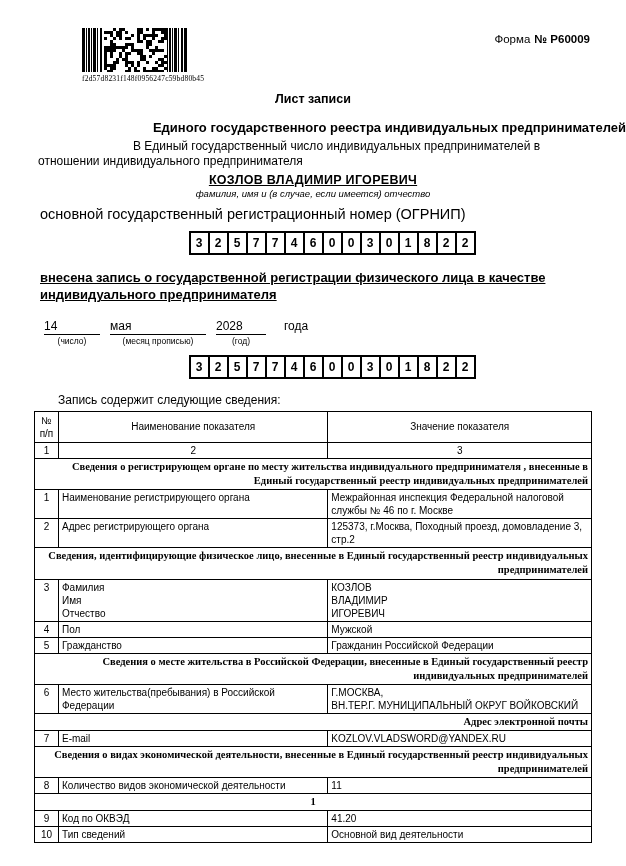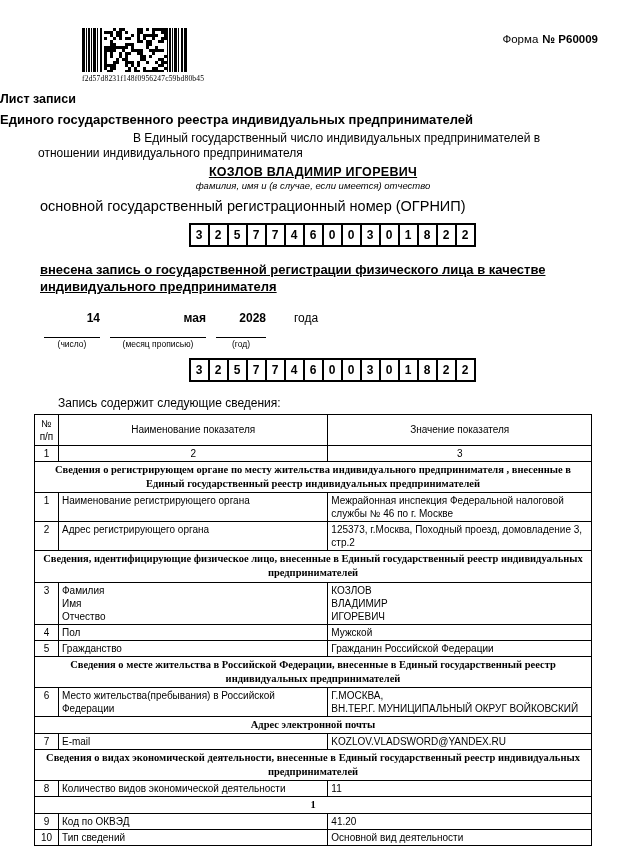--- a/index.html
+++ b/index.html
@@ -9,26 +9,26 @@
     font-family:"Liberation Sans", sans-serif; position:relative;
     margin:0 auto; overflow:hidden;
   }
   
   .barcode-wrap { position:absolute; top:28px; left:82px; }
   .barcode-svg { display:block; width:105px; height:44px; }
   .barcode-caption {
     font-family:"Liberation Serif", serif; font-size:7.5px;
     letter-spacing:.2px; margin-top:2px; color:#000;
   }
-  .form-no { position:absolute; top:33px; right:28px; font-size:11.5px; }
+  .form-no { position:absolute; top:33px; right:36px; font-size:11.5px; }
   .form-no b { margin-left:4px; }
   
   .content { padding-top:92px; }
-  .title1 { text-align:left; font-weight:bold; font-size:12.5px; }
-  .title2 { text-align:left; font-weight:bold; font-size:13px; margin-top:6px; }
+  .title1 { text-align:center; font-weight:bold; font-size:12.5px; }
+  .title2 { text-align:right; font-weight:bold; font-size:13px; margin-top:14px; }
   .intro {
     margin:4px 30px 0 38px; font-size:12px; line-height:1.28; text-indent:95px;
   }
   .person-name {
     text-align:center; font-weight:bold; font-size:12.5px;
     text-decoration:underline; margin-top:3px; letter-spacing:.3px;
   }
   .person-caption { text-align:center; font-style:italic; font-size:9.5px; margin-top:1px; }
   .big-label { margin:7px 0 0 40px; font-size:14.5px; }
   .digit-row { display:flex; justify-content:center; padding-left:38px; margin-top:9px; }
@@ -37,41 +37,41 @@
     display:flex; align-items:center; justify-content:center;
     font-weight:bold; font-size:12px;
   }
   .digit-box:first-child { margin-left:0; }
   .statement {
     margin:14px 40px 0 40px; max-width:548px; font-weight:bold; font-size:13px;
     text-decoration:underline; line-height:1.35;
   }
   .date-row { display:flex; align-items:flex-start; margin:15px 0 0 44px; font-size:12px; }
   .date-col { margin-right:10px; }
-  .date-val { border-bottom:1px solid #000; text-align:right; padding-bottom:12px;font-weight:bold; }
+  .date-val { border-bottom:1px solid #000; text-align:left; padding-bottom:1px; }
   .w-day { width:56px; } .w-month { width:96px; } .w-year { width:50px; }
   .date-lab { text-align:center; font-size:8.5px; padding-top:1px; white-space:nowrap; }
-  .date-suffix { margin-left:18px; }
+  .date-suffix { margin-left:8px; }
   .table-intro { margin:14px 0 4px 58px; font-size:12px; }
   
   table.record {
     border-collapse:collapse; margin:0 auto; width:558px;
     font-size:10px; line-height:1.3;
   }
   table.record th, table.record td { border:1px solid #000; padding:1px 3px; vertical-align:top; }
   table.record thead th { font-weight:normal; text-align:center; vertical-align:middle; padding:2px 3px; }
   .th-num { width:24px; white-space:pre-line; }
   .th-name { width:270px; }
   .th-value { width:264px; }
   .num-row td { text-align:center; }
   td.col-num { text-align:center; }
   .cell-multiline { white-space:pre-line;margin-left:12px; }
   td.section-cell {
     font-family:"Liberation Serif", serif; font-weight:bold; font-size:10.5px;
-    text-align:center; line-height:1.35; padding:1px 6px;
+    text-align:right; line-height:1.35; padding:1px 6px;
   }
   td.group-cell {
     font-family:"Liberation Serif", serif; font-weight:bold; font-size:10.5px;
     text-align:center;
   }
 </style>
 </head>
 <body>
 
 <div class="page">

